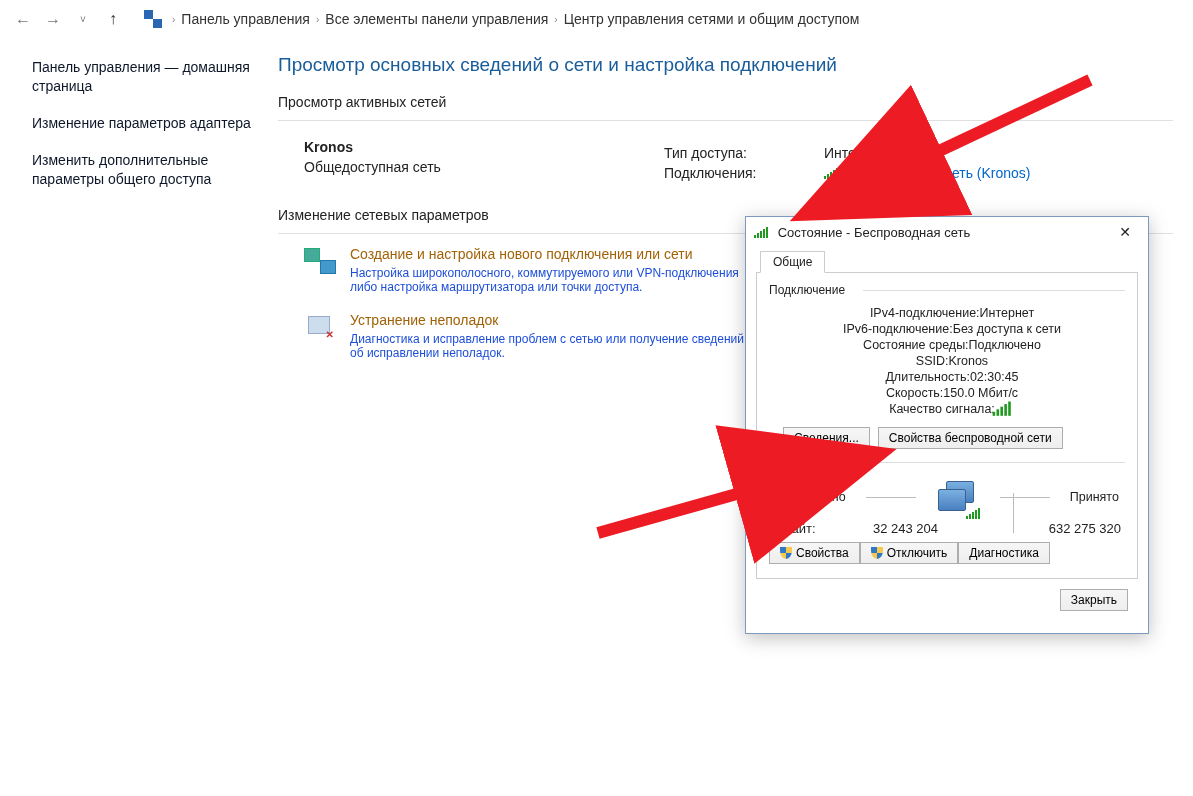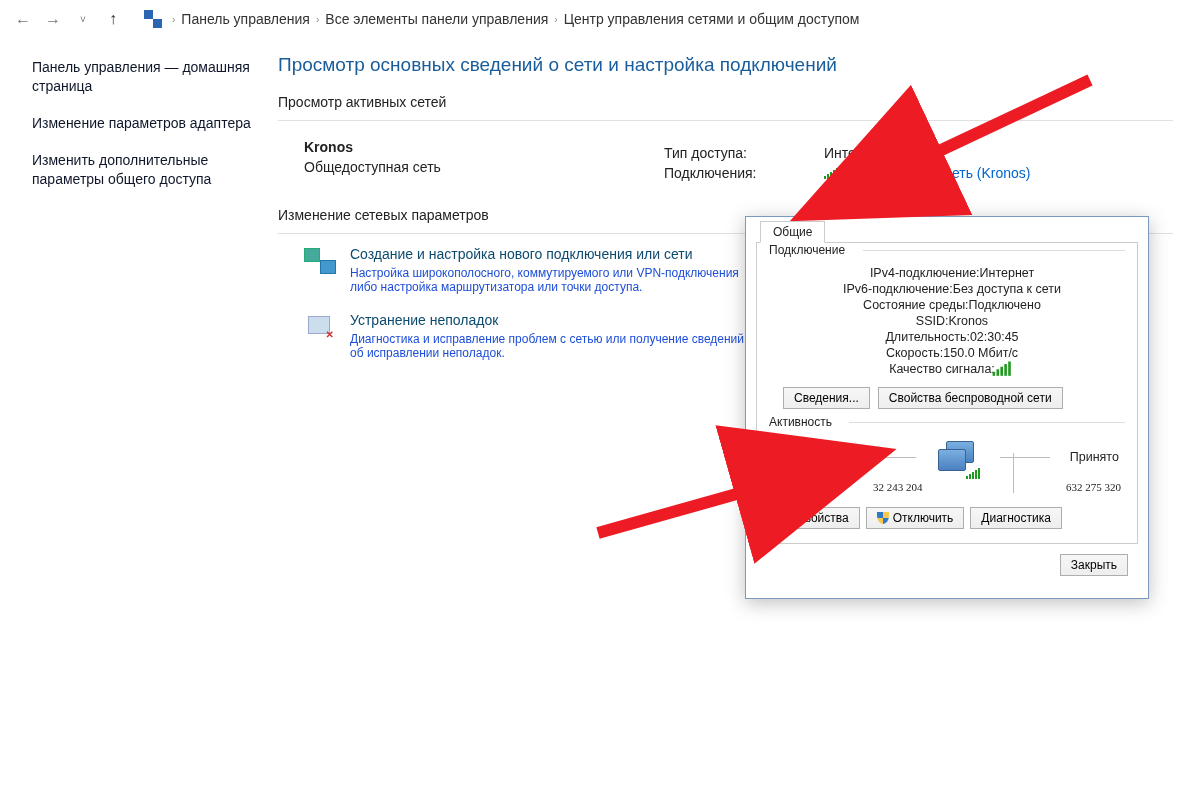--- a/index.html
+++ b/index.html
@@ -126,21 +126,21 @@
     background:#49c; right:0; bottom:0; border:1px solid #27a;
   }
   .ai-diag::before {
     content:""; position:absolute; width:20px; height:16px;
     background:#cde; border:1px solid #9ac; left:4px; top:4px;
   }
   .ai-diag::after {
     content:"✕"; position:absolute; color:#c33; font-size:10px;
     right:2px; bottom:0px; font-weight:bold;
   }
-  .action-title { color:#0c4a6e; font-size:14px; cursor:pointer; }
+  .action-title { color:#a16207; font-size:14px; cursor:pointer; }
   .action-desc { font-size:12px; color:#1d4ed8; margin-top:4px; max-width:400px; }
 
   
   .dialog {
     position: absolute;
     left: 745px; top: 216px;
     width: 404px;
     background: #fff;
     border: 1px solid #7a9ac0;
     box-shadow: 0 4px 18px rgba(0,0,0,0.25);
@@ -164,21 +164,21 @@
     background:#fff;
     padding: 3px 12px;
     font-size: 12px;
     position: relative;
     z-index: 2;
     margin-left: 4px;
   }
   .tab-panel {
     border:1px solid #ccc;
     margin-top:-1px;
-    padding: 0 12px 14px 12px;
+    padding: 10px 12px 14px 12px;
   }
   .grp-label {
     font-size:12px;
     position:relative;
     margin-bottom:8px;
   }
   .grp-label::after {
     content:""; position:absolute;
     left: 94px; right:0; top:50%;
     border-top:1px solid #ddd;
@@ -217,35 +217,34 @@
   }
   .comp-icon::after {
     content:""; position:absolute;
     width: 26px; height: 20px;
     background: linear-gradient(#7ab0e0,#4a80c0);
     border:1px solid #38628f;
     left: 2px; top: 10px;
     border-radius: 2px;
   }
   .bytes-row {
-    display:flex; font-size:11px;
+    display:flex; font-size:13px;
     padding: 0 4px 0 14px;
-    font-family: Liberation Serif, serif;
   }
   .bytes-row .blab { width: 90px; }
   .bytes-row .bsent { width: 120px; text-align:left; }
   .bytes-row .bsep { width: 40px; text-align:center; position:relative; }
   .bytes-row .bsep::before {
     content:""; position:absolute;
     left:50%; top:-28px; height:40px;
     border-left:1px solid #bbb;
   }
   .bytes-row .brecv { flex:1; text-align:right; }
   .bottom-btns {
-    display:flex; gap:6px; margin: 14px 0 0 0;
+    display:flex; gap:0; margin: 6px 0 0 0;
   }
   .shield {
     display:inline-block; width:12px; height:12px;
     background: conic-gradient(#f6c84c 0 25%, #3178c6 25% 50%, #f6c84c 50% 75%, #3178c6 75%);
     border-radius: 0 0 50% 50% / 0 0 70% 70%;
   }
   .dlg-footer { text-align:right; padding: 10px 10px 12px 0; }
   .arrow {
     position:absolute; pointer-events:none;
   }
@@ -316,20 +315,31 @@
       <div class="action-icon ai-diag"></div>
       <div>
         <div class="action-title">Устранение неполадок</div>
         <div class="action-desc">Диагностика и исправление проблем с сетью или получение сведений об исправлении неполадок.</div>
       </div>
     </div>
   </div>
 </div>
 
 <div class="dialog">
+  <div class="dlg-title">
+    <span class="signal-ico">
+        <span></span>
+        <span></span>
+        <span></span>
+        <span></span>
+        <span></span>
+      </span>
+    &nbsp;<span>Состояние - Беспроводная сеть</span>
+    <div class="dlg-close">✕</div>
+  </div>
   <div class="dlg-body">
     <div class="tab">Общие</div>
     <div class="tab-panel">
 
       <div class="grp-label">Подключение</div>
       <div class="kv">
           <span>IPv4-подключение:</span>
           <span>Интернет</span>
         </div>
       <div class="kv">

